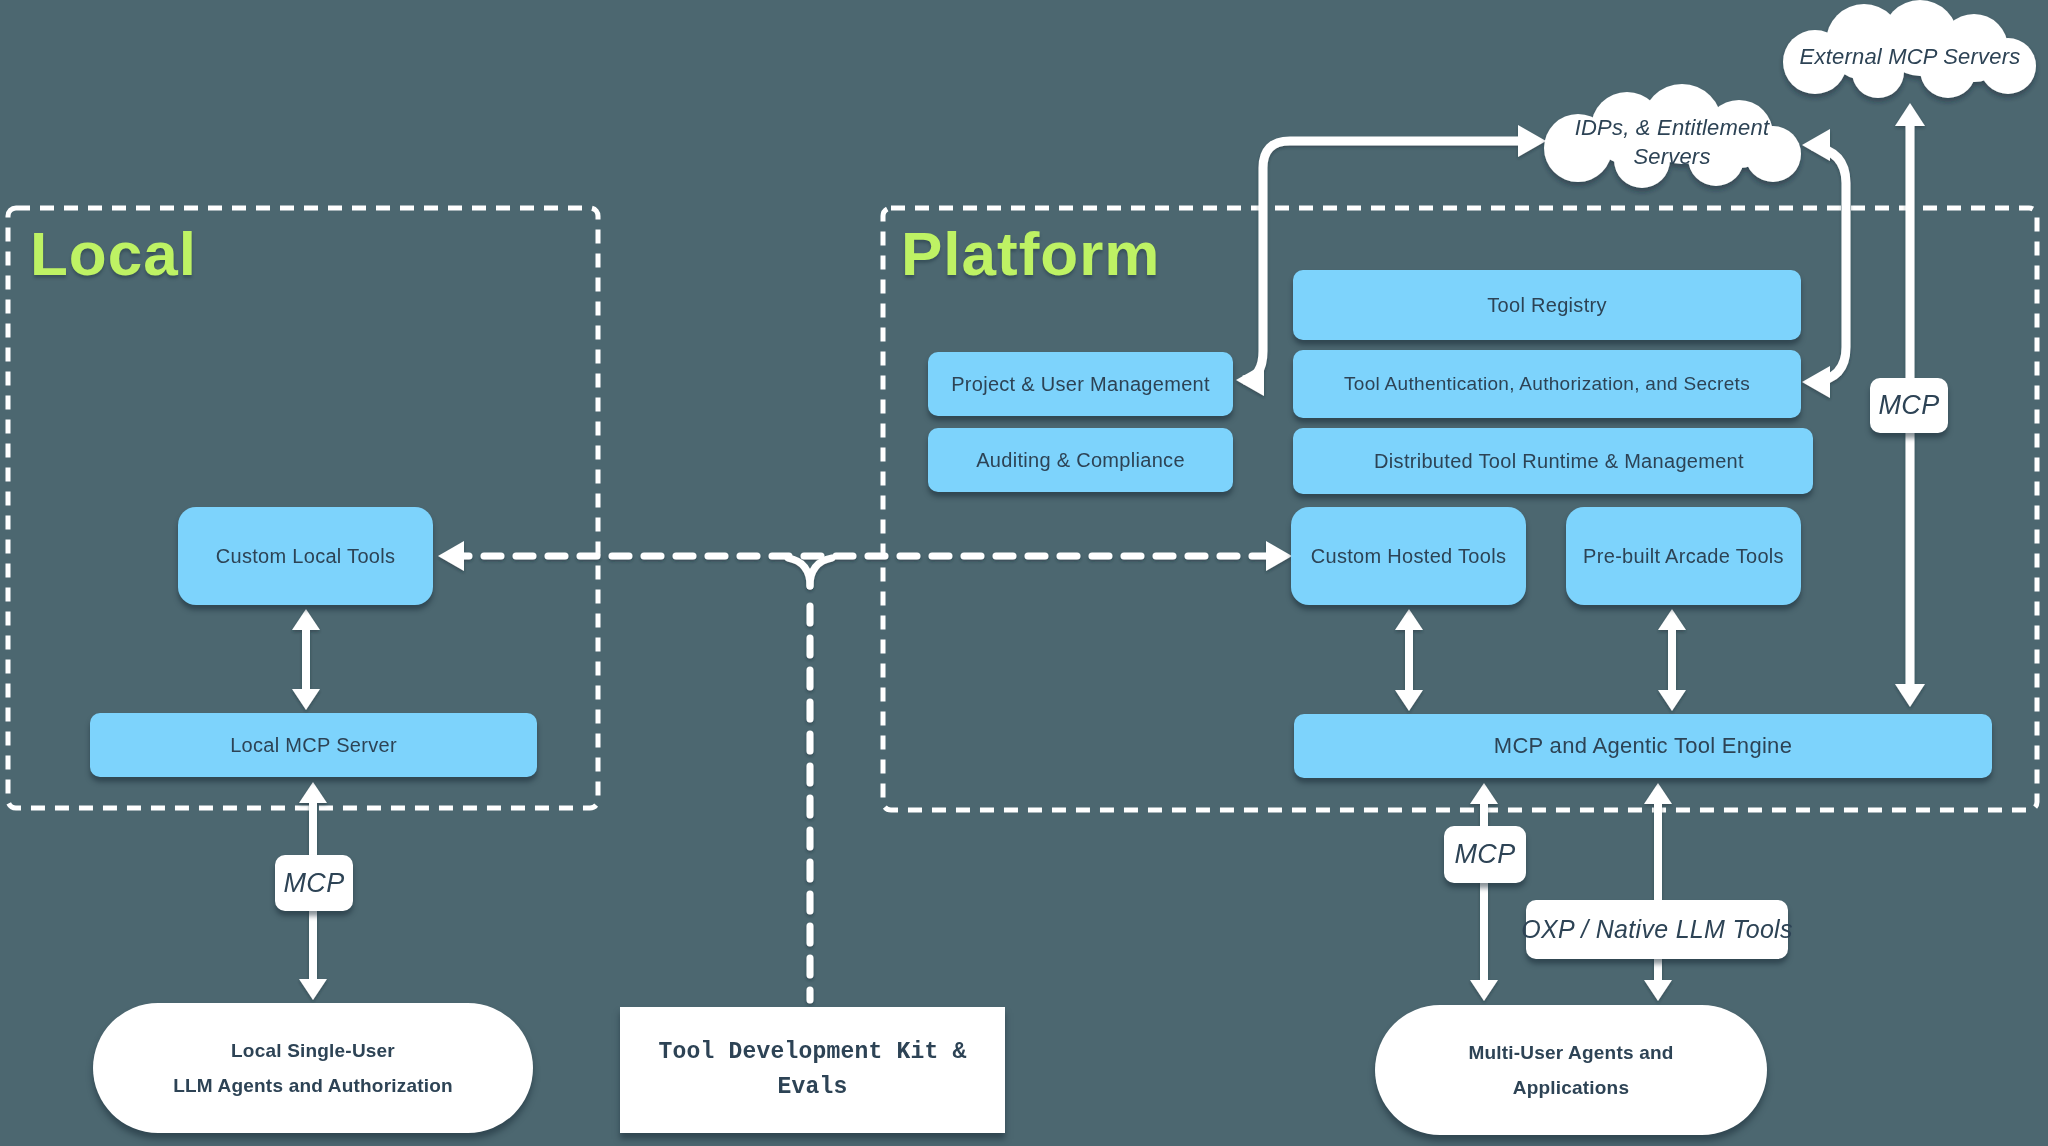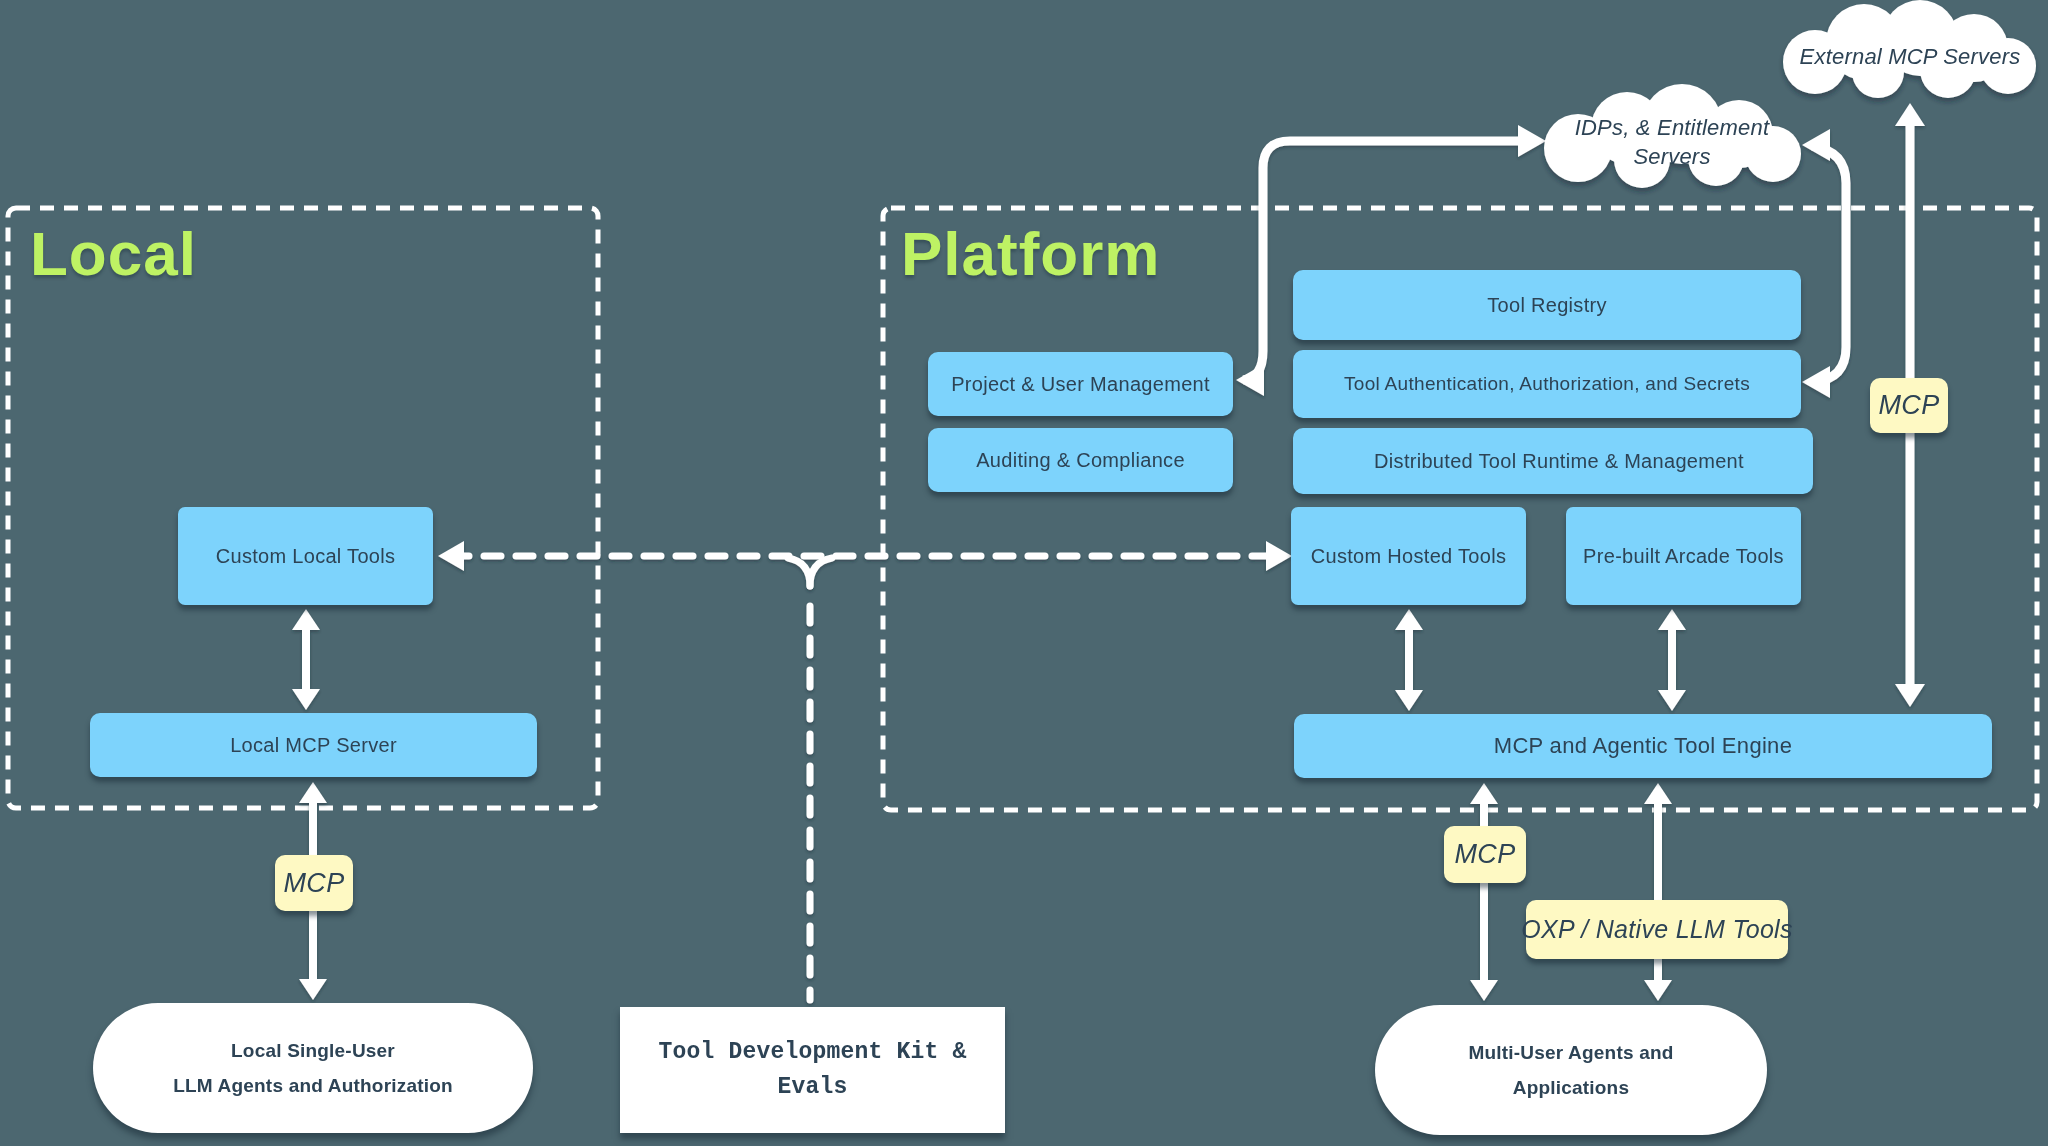--- a/index.html
+++ b/index.html
@@ -5,22 +5,22 @@
   html,body{margin:0;padding:0;background:#4c6770;}
   .canvas{position:relative;width:2048px;height:1146px;background:#4c6770;overflow:hidden;
           font-family:"Liberation Sans",sans-serif;}
   svg.overlay{position:absolute;left:0;top:0;z-index:1;}
   .zone-title{position:absolute;z-index:2;color:#bef264;font-weight:700;font-size:62px;
               letter-spacing:1px;text-shadow:0 3px 3px rgba(21,39,51,.35);}
   .box{position:absolute;z-index:3;background:#7dd3fc;border-radius:10px;
        box-shadow:0 5px 5px rgba(21,39,51,.5);display:flex;align-items:center;justify-content:center;
        color:#2d4355;font-size:20px;letter-spacing:.3px;white-space:nowrap;}
   .box.small{font-size:19px;}
-  .box.tall{border-radius:7px;}
-  .label{position:absolute;z-index:4;background:#fef9c3;border-radius:10px;
+  .box.tall{border-radius:18px;}
+  .label{position:absolute;z-index:4;background:#ffffff;border-radius:10px;
          box-shadow:0 5px 5px rgba(21,39,51,.5);display:flex;align-items:center;justify-content:center;
          color:#2d4355;font-style:italic;font-size:27px;letter-spacing:.3px;white-space:nowrap;}
   .label.oxp{font-size:25px;}
   .pill{position:absolute;z-index:3;background:#ffffff;border-radius:66px;
         box-shadow:0 6px 6px rgba(21,39,51,.5);display:flex;flex-direction:column;
         align-items:center;justify-content:center;color:#2d4355;font-weight:700;font-size:19px;
         line-height:35px;text-align:center;letter-spacing:.2px;}
   .pill.rect{border-radius:0;font-size:23px;font-family:Liberation Mono, monospace;}
   .cloud-label{position:absolute;z-index:3;color:#2d4355;font-style:italic;font-size:22px;
                line-height:29px;text-align:center;letter-spacing:.2px;}

